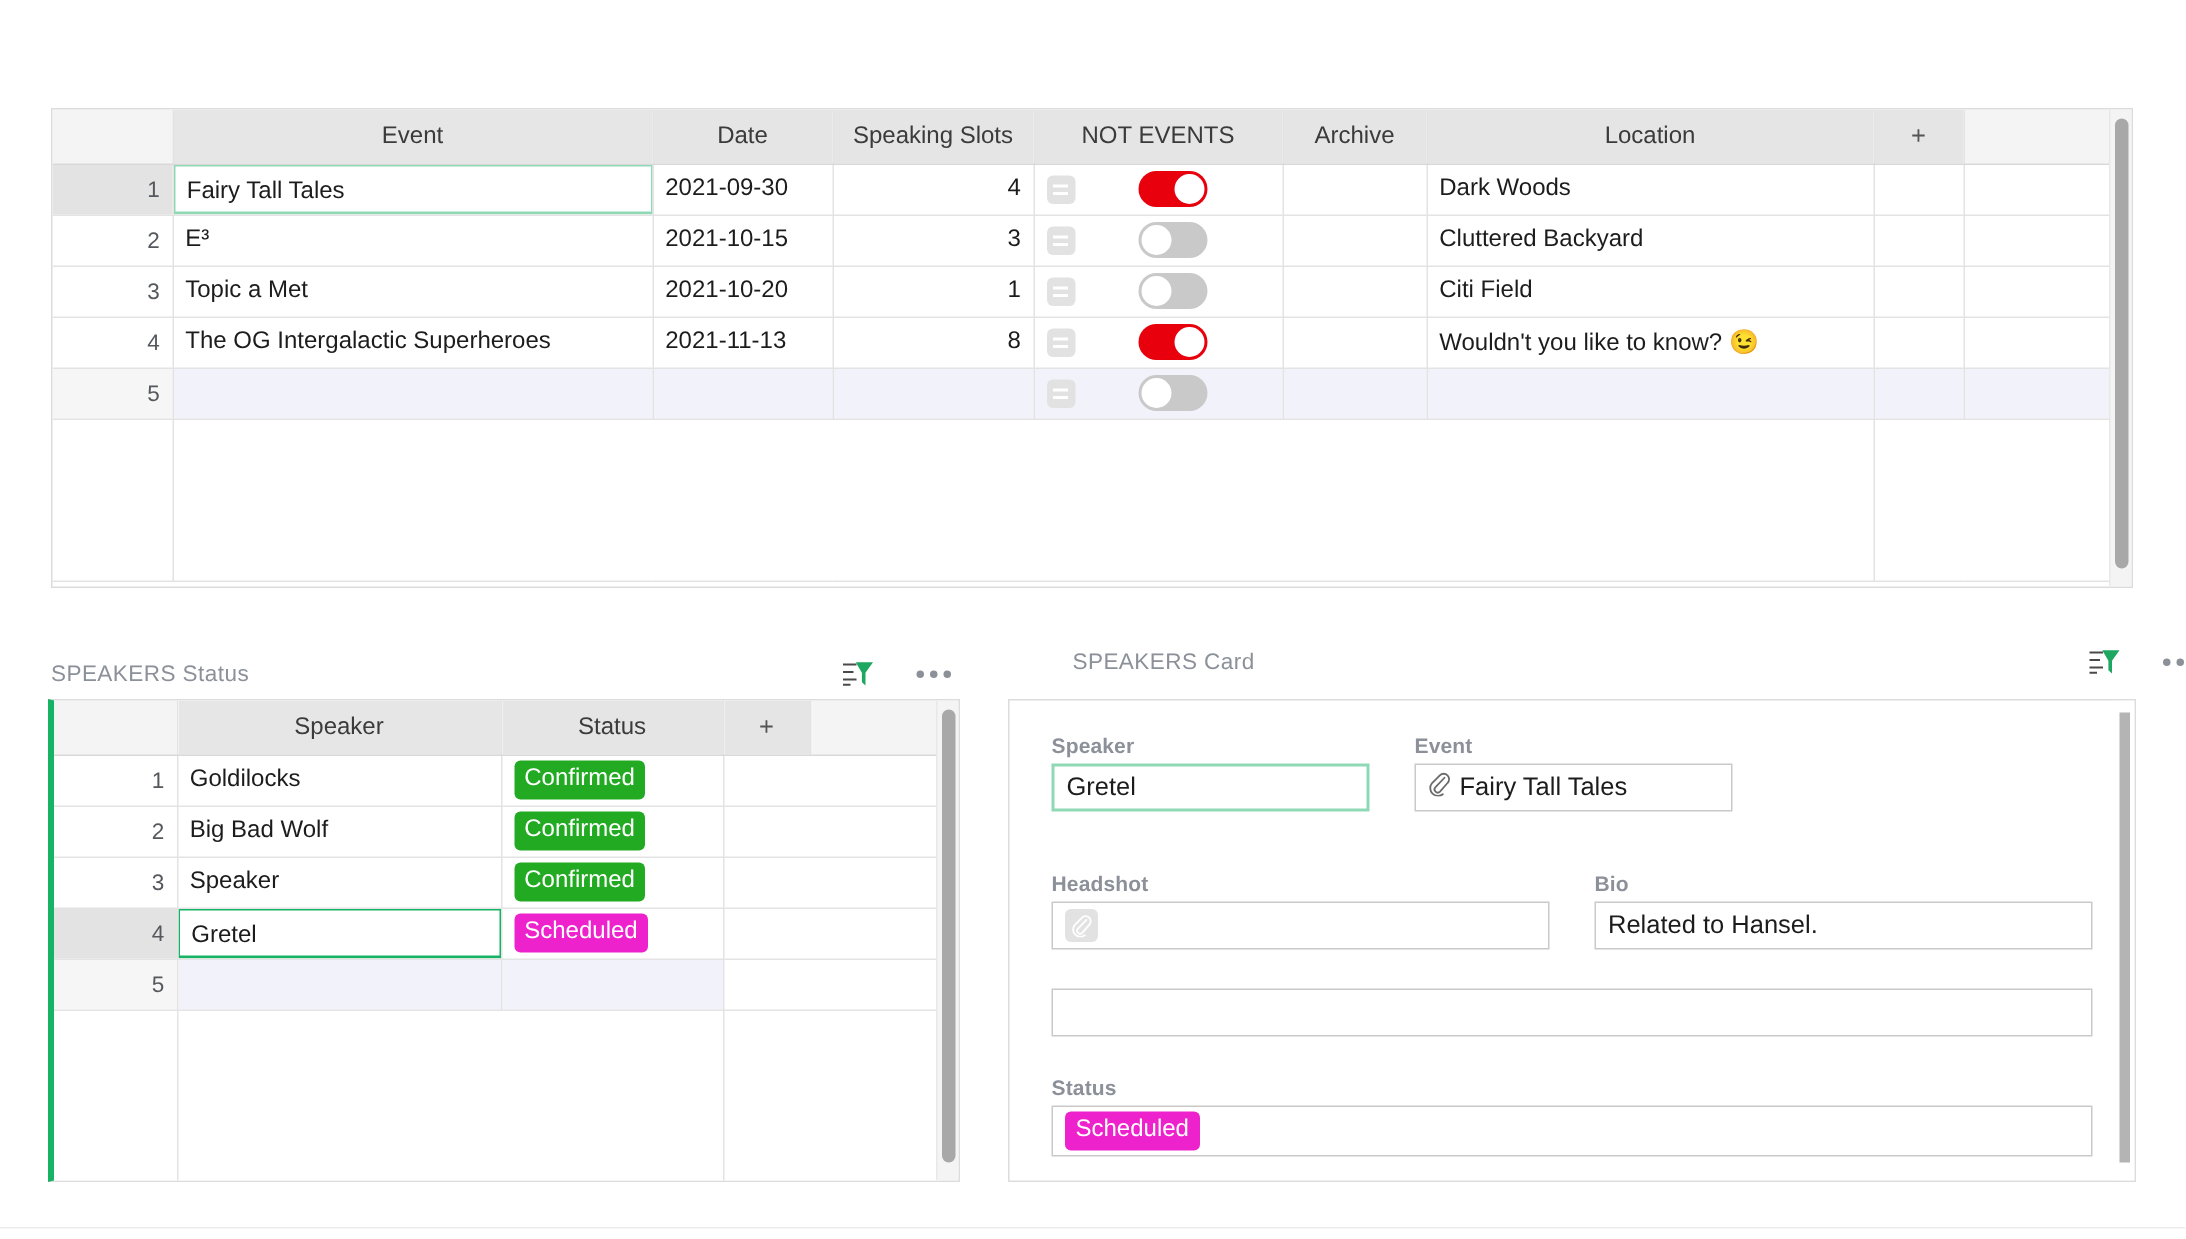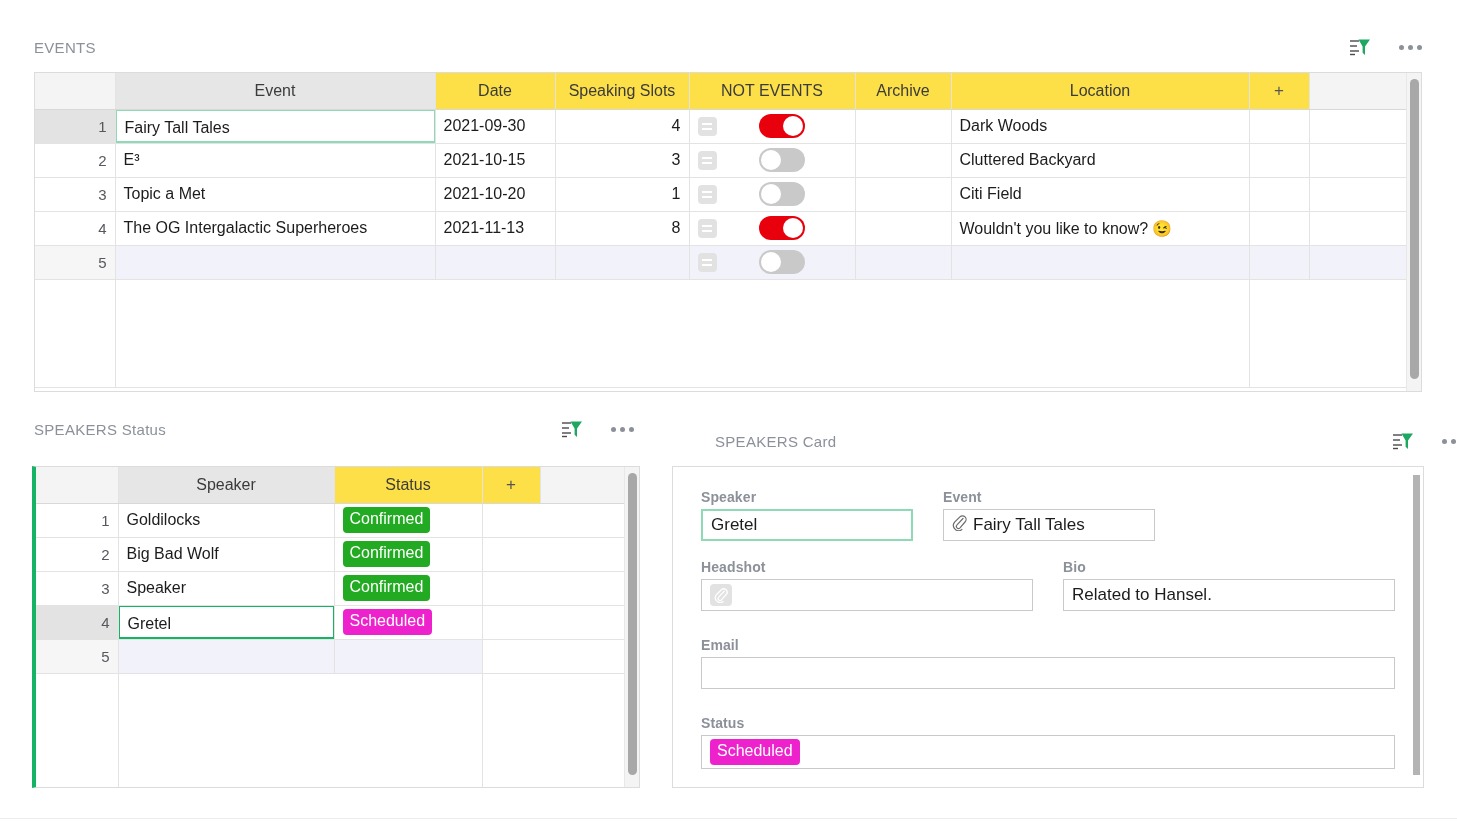--- a/index.html
+++ b/index.html
@@ -80,21 +80,21 @@
     border-bottom: 1px solid #e3e3e3;
     padding: 0 8px;
     height: 34px;
     box-sizing: border-box;
     font-weight: normal;
     white-space: nowrap;
     overflow: hidden;
     background: #ffffff;
   }
   table.grid thead th {
-    background: #fde047;
+    background: #e5e5e5;
     text-align: center;
     color: #3b3b3b;
     font-size: 16px;
     height: 36px;
     border-bottom: 1px solid #d8d8d8;
   }
   table.grid thead th.name-col { background: #e6e6e6; }
   table.grid thead th.rownum { background: #f4f4f4; }
   table.grid thead th.plus {
     font-size: 17px; color: #555;
@@ -240,41 +240,20 @@
     left: 0; right: 0;
     height: 1px;
     background: #ececec;
   }
 </style>
 </head>
 <body>
 
 <div id="page">
 
-  <div class="panel-title-row" style="left:34px; top:34px; width:1388px; height:26px;">
-    <span class="panel-title">EVENTS</span>
-    <span class="title-actions">
-      <button class="icon-btn" title="filter">
-        <svg width="22" height="20" viewBox="0 0 22 20">
-          <g stroke="#4a4a4a" stroke-width="1.4">
-            <line x1="1" y1="4" x2="10" y2="4"></line>
-            <line x1="1" y1="9" x2="8" y2="9"></line>
-            <line x1="1" y1="14" x2="10" y2="14"></line>
-            <line x1="1" y1="17.5" x2="6" y2="17.5"></line>
-          </g>
-          <path d="M9.5 2.5 H21 L16 9.5 V18 L13.6 15.8 V9.5 Z" fill="#1ea761"></path>
-        </svg>
-      </button>
-      <button class="icon-btn dots" title="more">
-        <i></i>
-          <i></i>
-          <i></i>
-      </button>
-    </span>
-  </div>
 
   <div class="grid-wrap" style="left:34px; top:72px; width:1388px; height:320px;">
     <div class="grid-scroll-area">
       <table class="grid" style="width:1372px;">
         <colgroup>
           <col style="width:80px">
             <col style="width:320px">
             <col style="width:120px">
           <col style="width:134px">
             <col style="width:166px">
@@ -427,21 +406,21 @@
             <td style="height:108px; border-right:0"></td>
           </tr>
         </tbody>
       </table>
     </div>
     <div class="vscroll" style="right:0; top:0; bottom:0;">
       <div class="thumb" style="top:6px; height:300px;"></div>
     </div>
   </div>
 
-  <div class="panel-title-row" style="left:34px; top:416px; width:600px; height:26px;">
+  <div class="panel-title-row" style="left:34px; top:436px; width:600px; height:26px;">
     <span class="panel-title">SPEAKERS Status</span>
     <span class="title-actions">
       <button class="icon-btn" title="filter">
         <svg width="22" height="20" viewBox="0 0 22 20">
           <g stroke="#4a4a4a" stroke-width="1.4">
             <line x1="1" y1="4" x2="10" y2="4"></line>
             <line x1="1" y1="9" x2="8" y2="9"></line>
             <line x1="1" y1="14" x2="10" y2="14"></line>
             <line x1="1" y1="17.5" x2="6" y2="17.5"></line>
           </g>
@@ -571,42 +550,41 @@
             <span>
               <svg width="15" height="17" viewBox="0 0 15 17">
                 <path d="M11 4.5 L5 10.8 a2.1 2.1 0 0 0 3 3 L13 8 a3.6 3.6 0 0 0-5.1-5.1 L2.6 8.2 a5.2 5.2 0 0 0 7.3 7.3" fill="none" stroke="#6b6b6b" stroke-width="1.2" stroke-linecap="round"></path>
               </svg>
             </span>
             <span>Fairy Tall Tales</span>
           </div>
         </div>
       </div>
 
-      <div class="row-fields" style="margin-top:18px">
+      <div class="row-fields" style="margin-top:40px">
         <div style="width:334px">
           <div class="field-label">Headshot</div>
           <div class="field-box">
             <span class="clip-box">
               <svg width="14" height="16" viewBox="0 0 15 17">
                 <path d="M11 4.5 L5 10.8 a2.1 2.1 0 0 0 3 3 L13 8 a3.6 3.6 0 0 0-5.1-5.1 L2.6 8.2 a5.2 5.2 0 0 0 7.3 7.3" fill="none" stroke="#ffffff" stroke-width="1.3" stroke-linecap="round"></path>
               </svg>
             </span>
             <span></span>
           </div>
         </div>
         <div style="width:334px">
           <div class="field-label">Bio</div>
           <div class="field-box">
             <span>Related to Hansel.</span>
           </div>
         </div>
       </div>
 
       <div style="margin-top:26px; width:694px">
-        <div class="field-label">Email</div>
         <div class="field-box">
           <span></span>
         </div>
       </div>
 
       <div style="margin-top:26px; width:694px">
         <div class="field-label">Status</div>
         <div class="field-box" style="height:34px">
           <span class="badge magenta">Scheduled</span>
         </div>

